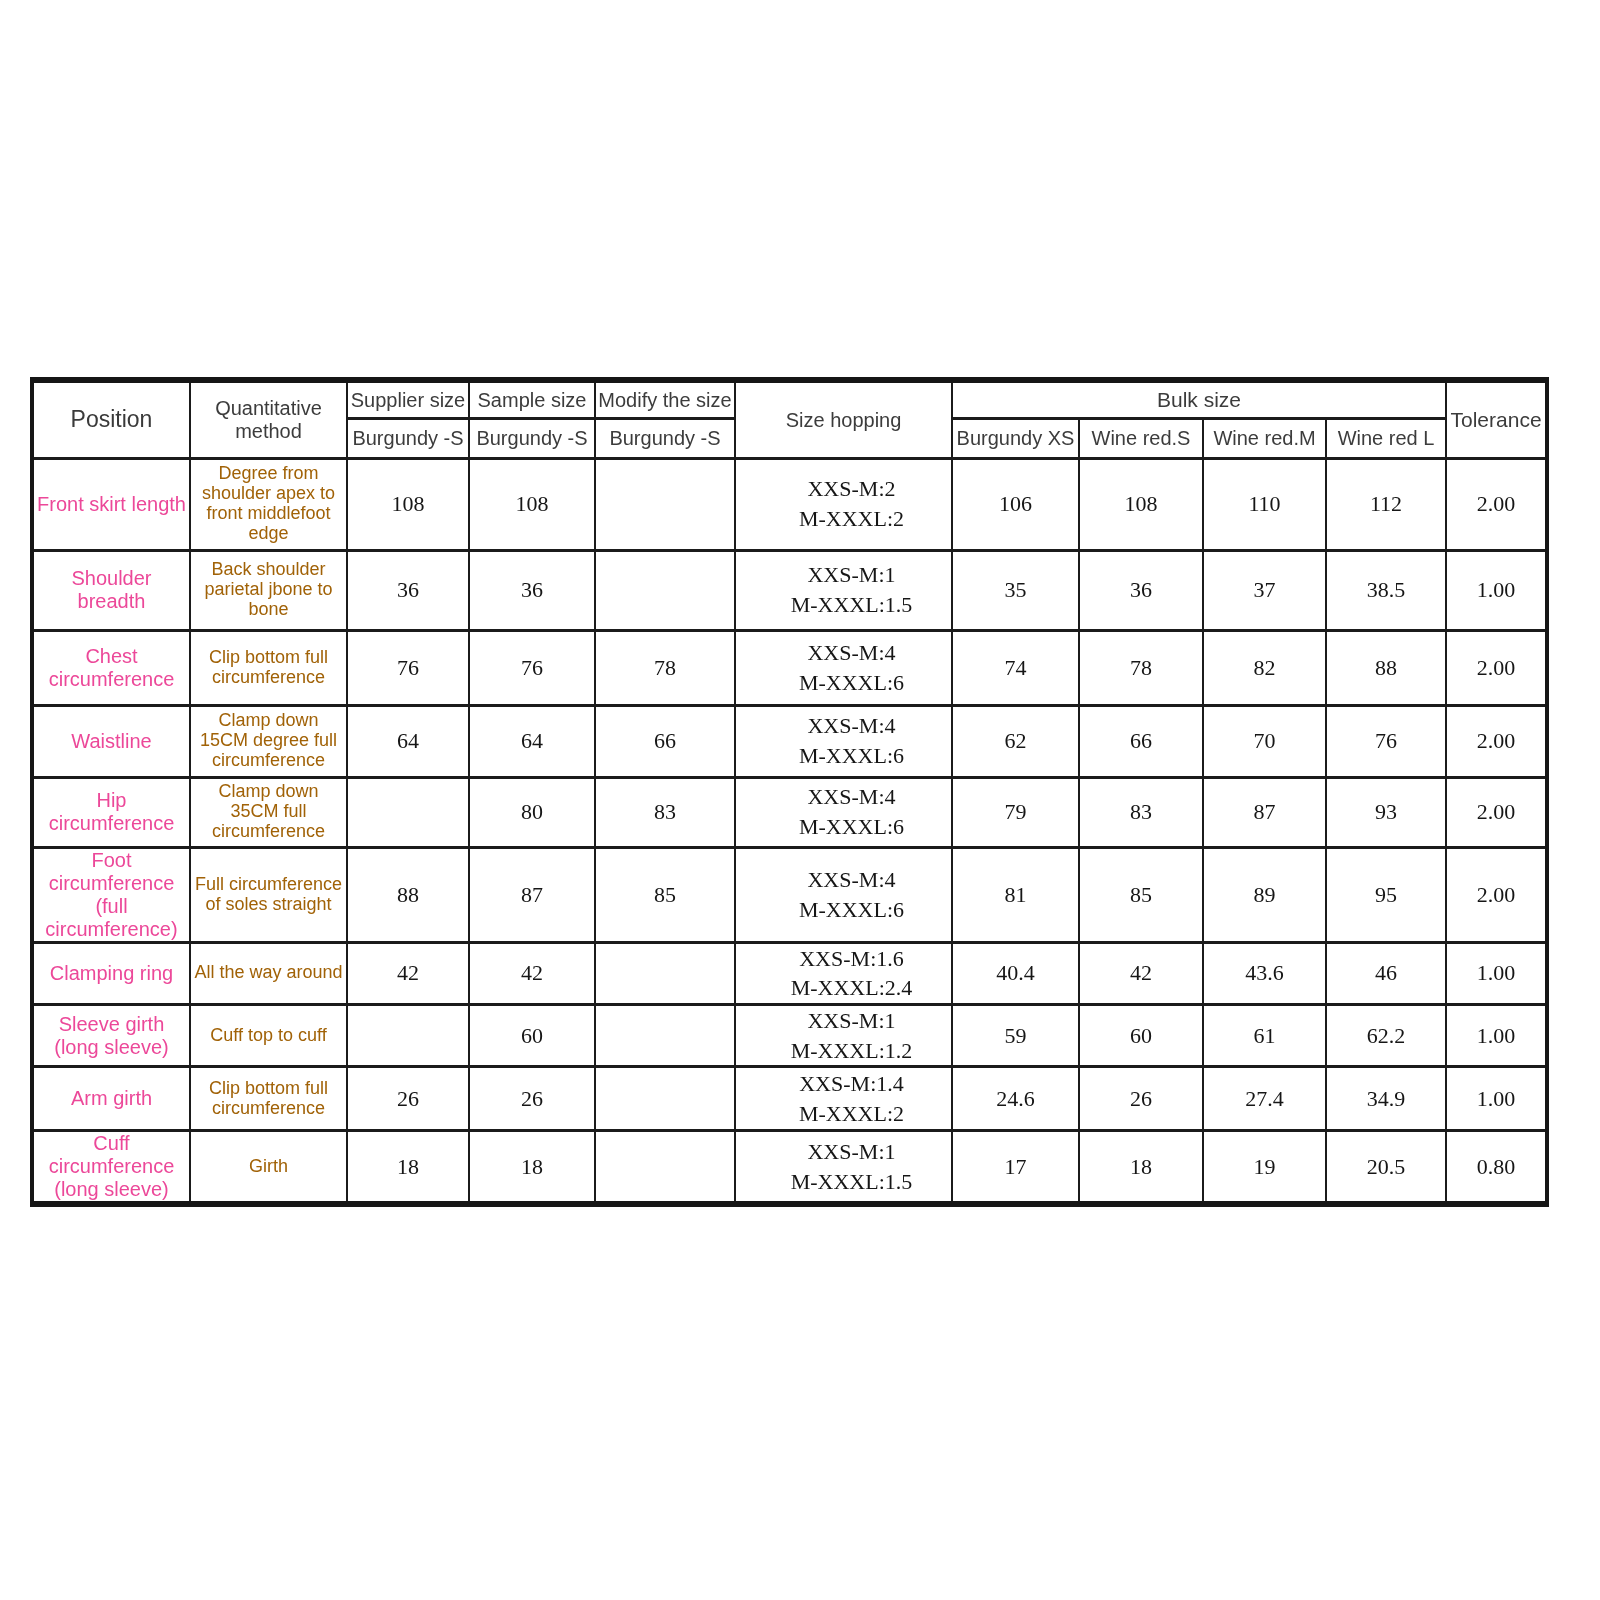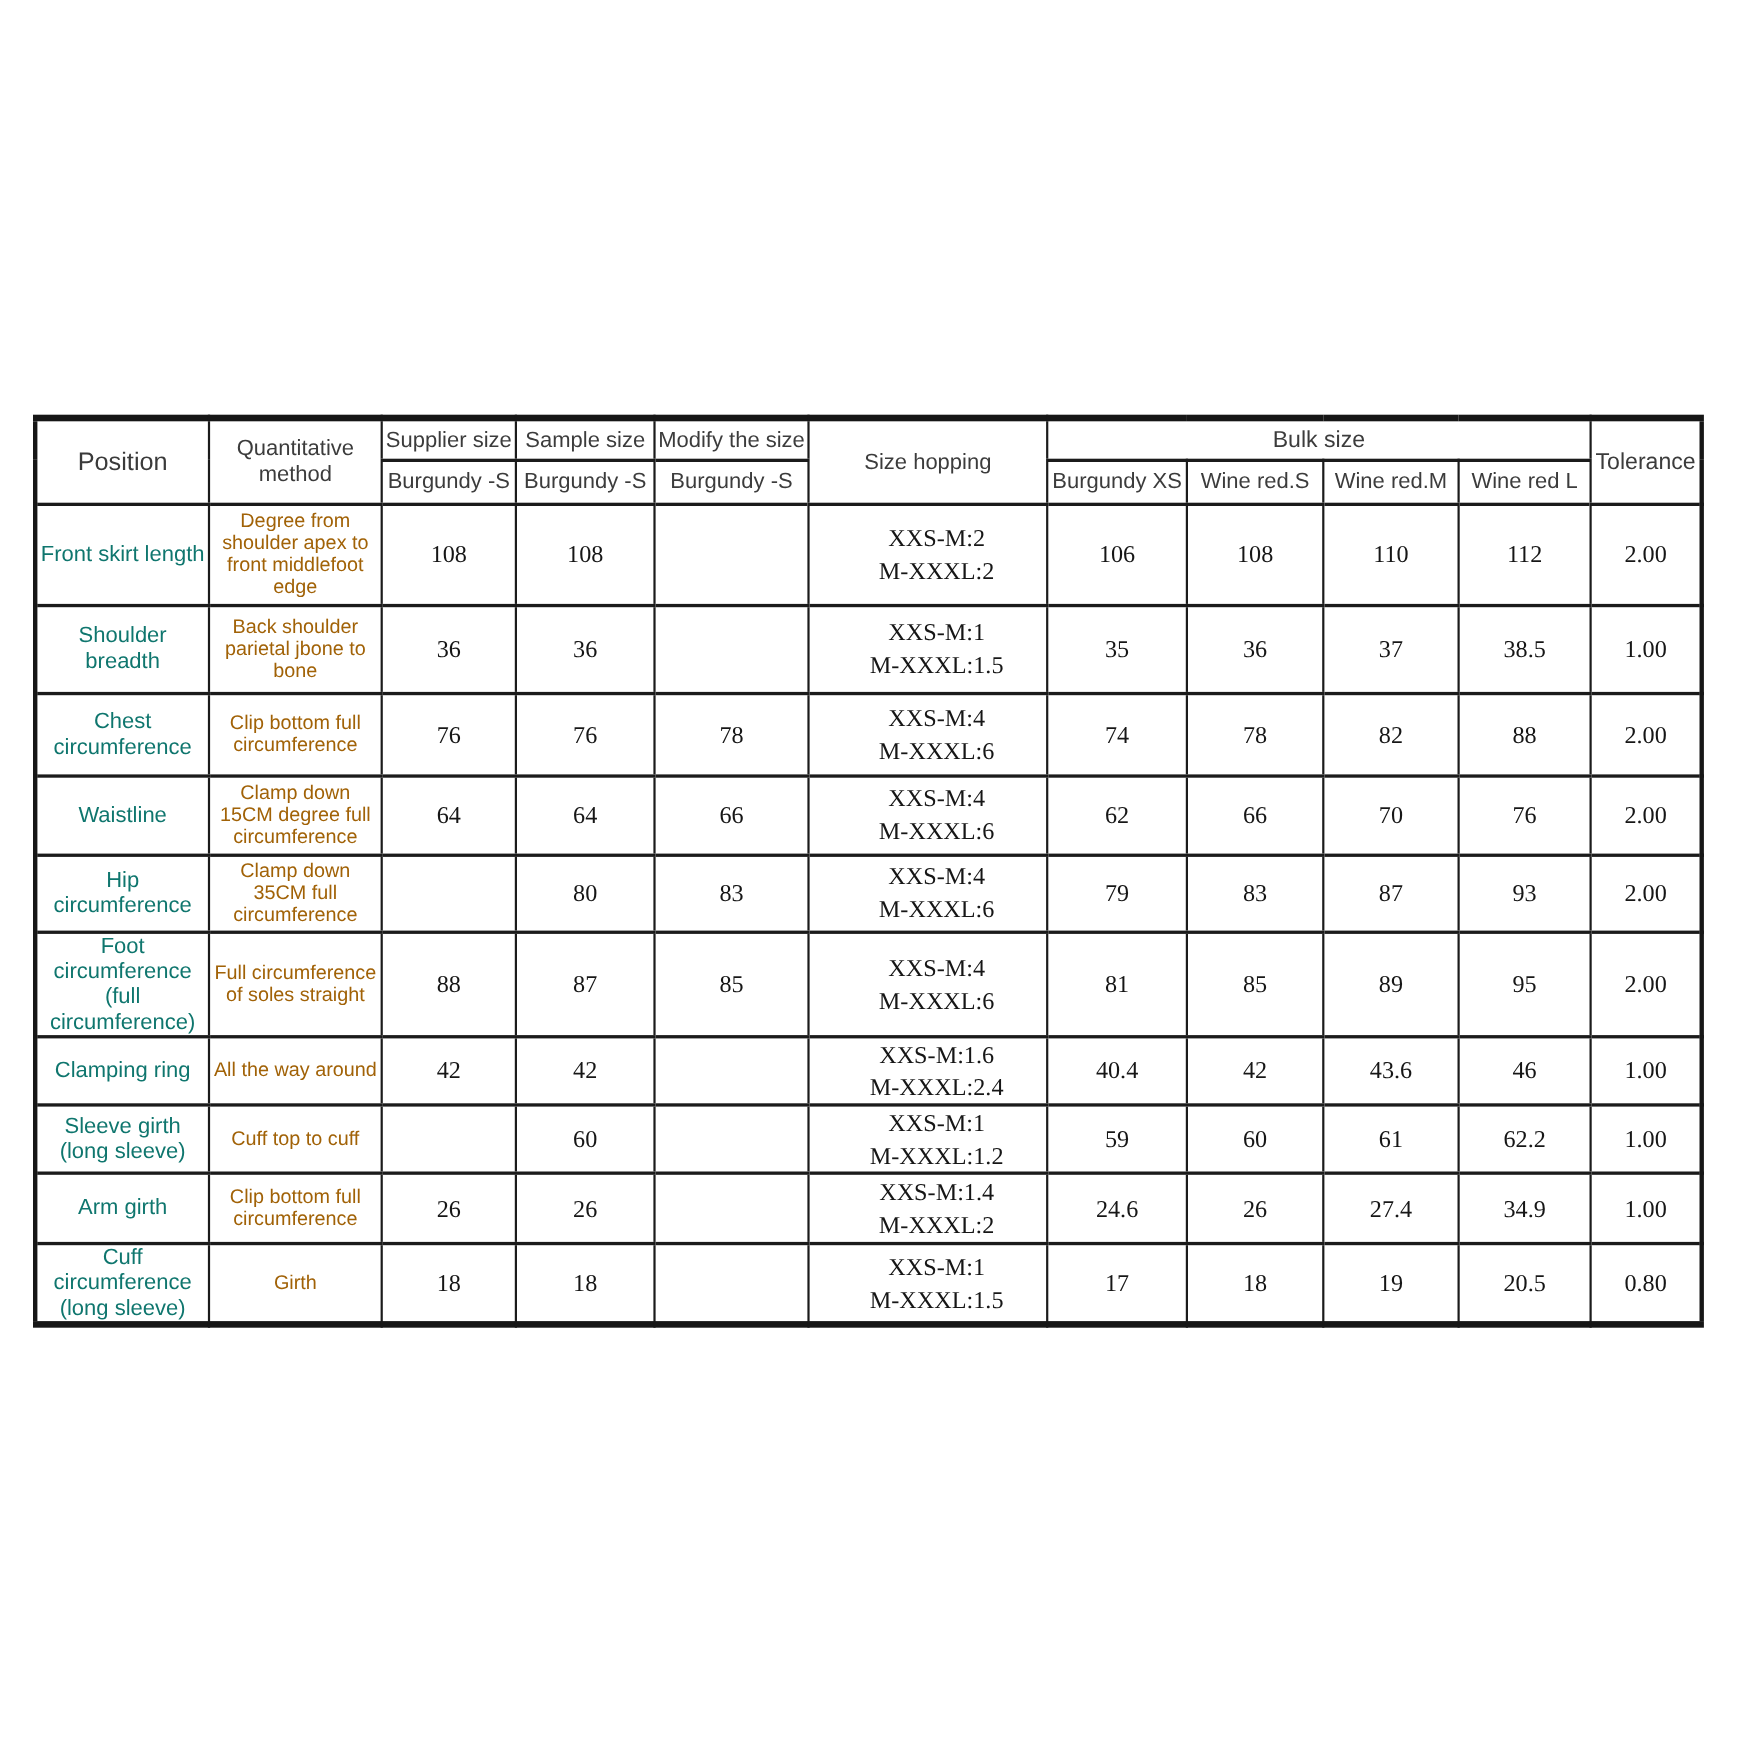--- a/index.html
+++ b/index.html
@@ -63,21 +63,21 @@
     font-weight:normal;
     font-family:"Liberation Sans",sans-serif;
     color:#3c3c3c;
     font-size:20px;
     line-height:1.12;
   }
   th.pos-h{font-size:23px;color:#3a3a3a;}
   th.bulk-h{font-size:21px;}
   td.pos{
     font-family:"Liberation Sans",sans-serif;
-    color:#0f766e;
+    color:#ec4899;
     font-size:20px;
     line-height:1.15;
   }
   td.method{
     font-family:"Liberation Sans",sans-serif;
     color:#a16207;
     font-size:18px;
     line-height:1.1;
   }
   td.num{

